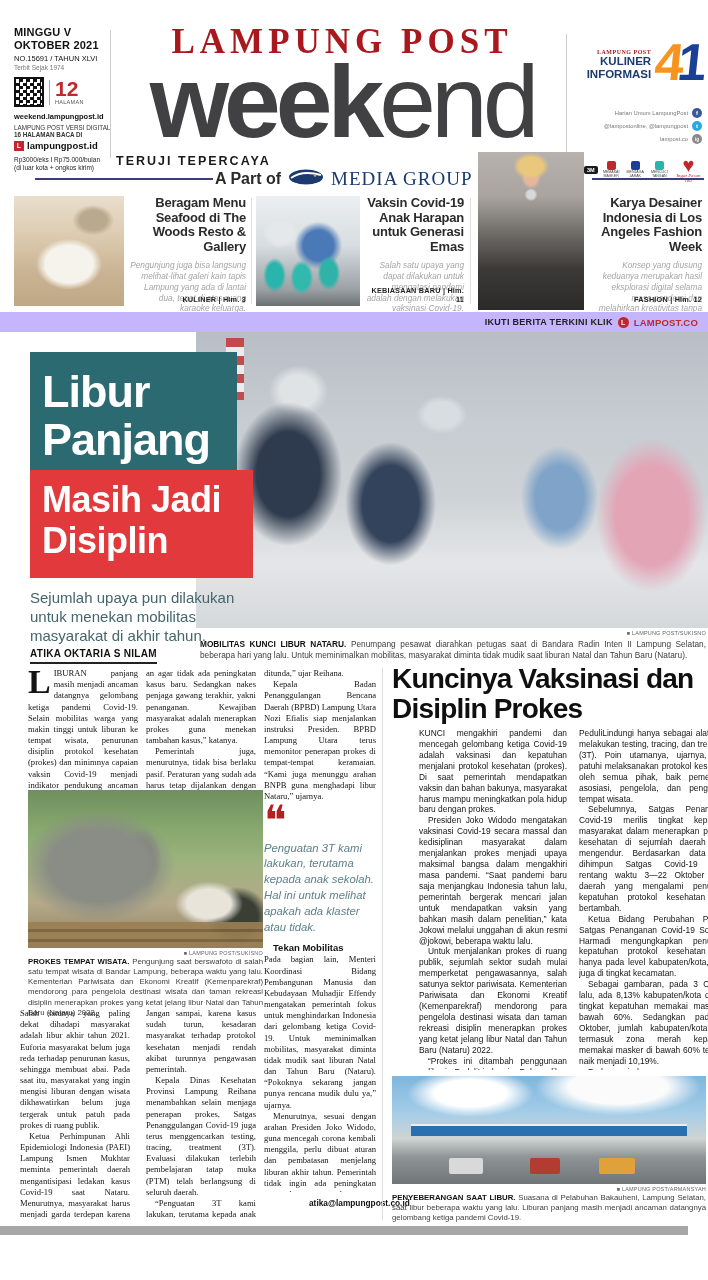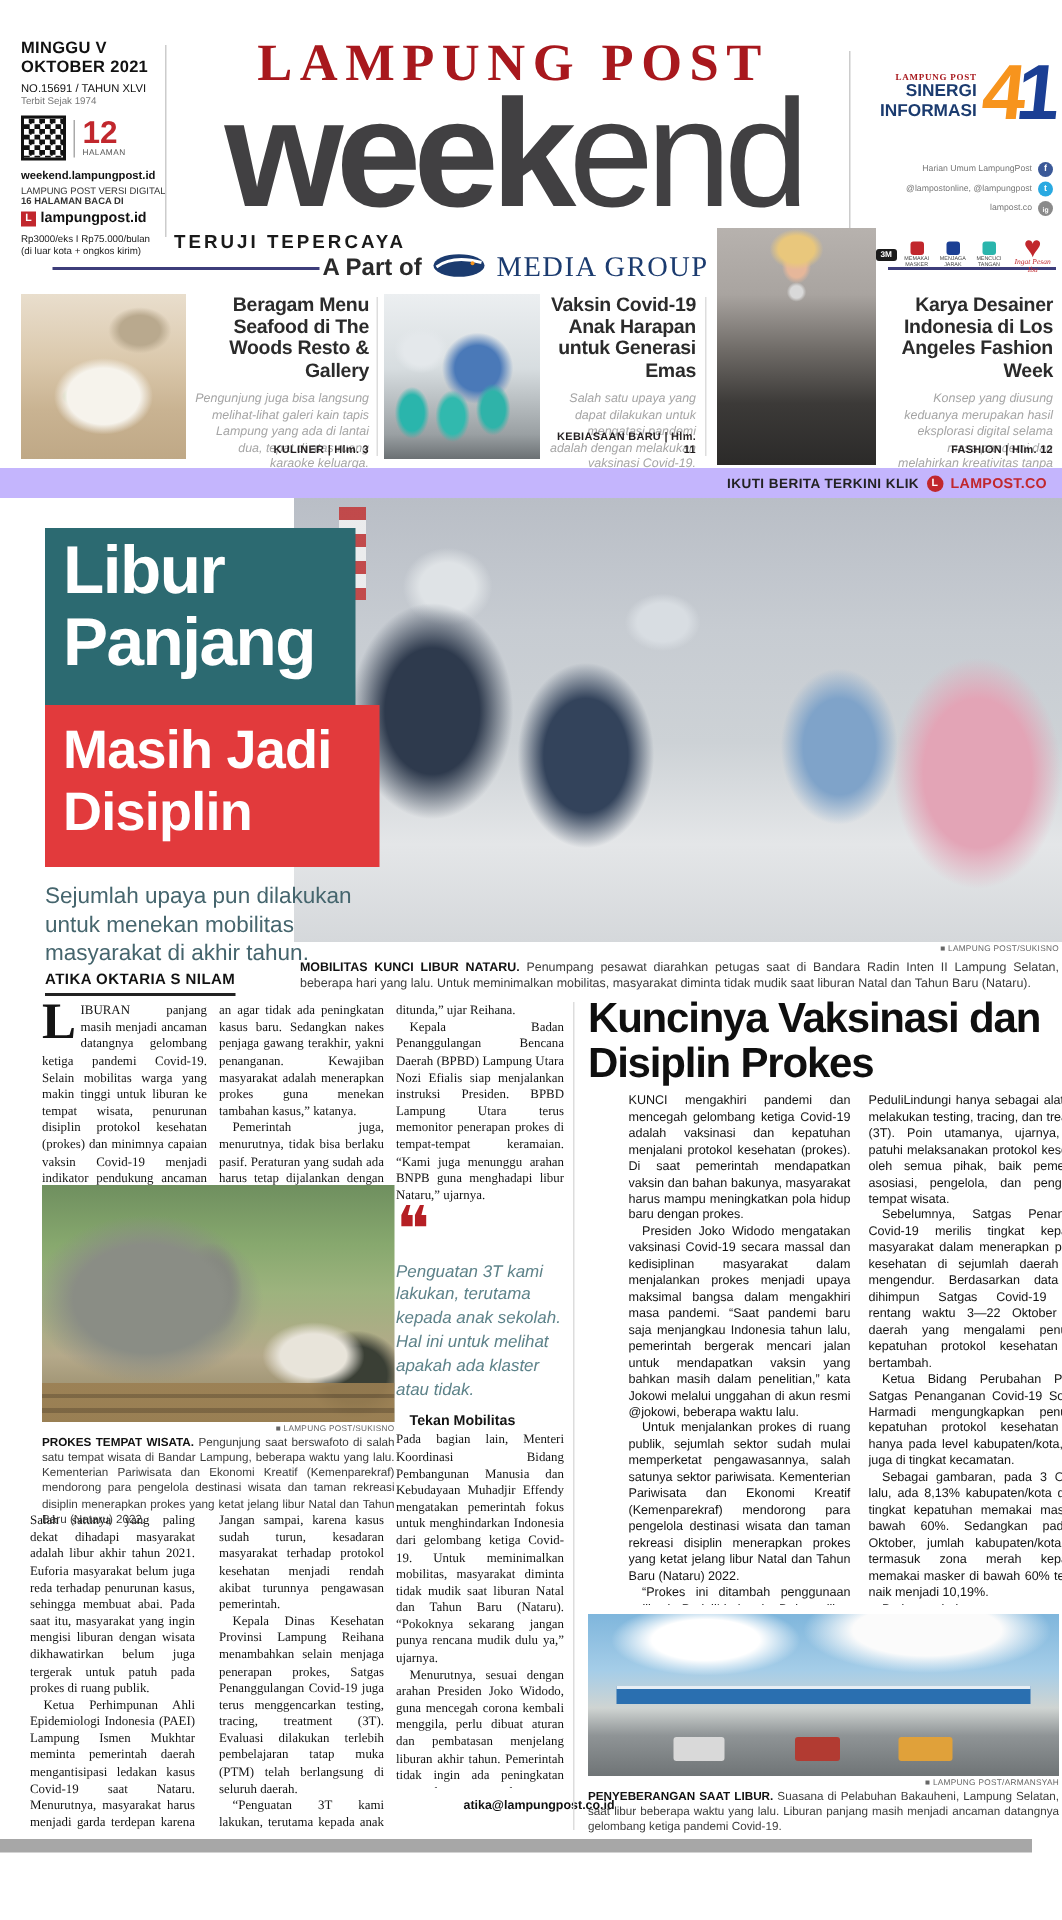--- a/index.html
+++ b/index.html
@@ -114,21 +114,21 @@
       radial-gradient(90px 120px at 18% 48%, #2e3a4d 0 35%, transparent 60%),
       radial-gradient(46px 40px at 20% 20%, #dfe3e6 0 40%, transparent 65%),
       radial-gradient(70px 95px at 38% 58%, #33435b 0 40%, transparent 65%),
       radial-gradient(80px 110px at 89% 62%, #e3a4b6 0 45%, transparent 70%),
       radial-gradient(60px 80px at 71% 56%, #7fa3c9 0 40%, transparent 65%),
       radial-gradient(42px 32px at 48% 28%, #d8dde2 0 40%, transparent 60%),
       linear-gradient(180deg,#b9bec6 0%,#c7ccd2 30%,#cdd2d6 55%,#e4e6e8 78%,#d5d8db 100%);}
   .lp-stripe{position:absolute;left:30px;top:6px;width:18px;height:62px;
     background:repeating-linear-gradient(180deg,#c23535 0 9px,#f3f3f3 9px 18px);opacity:.85;}
   .hl-teal{left:30px;top:352px;width:207px;height:118px;background:#2c6a71;color:#fff;
-           font-weight:bold;font-size:45px;line-height:1.06;letter-spacing:-1px;padding:4px 0 0 12px;box-sizing:border-box;}
+           font-weight:bold;font-size:45px;line-height:1.06;letter-spacing:-1px;padding:16px 0 0 12px;box-sizing:border-box;}
   .hl-red{left:30px;top:470px;width:223px;height:108px;background:#e23a3c;color:#fff;
           font-weight:bold;font-size:36px;line-height:1.14;letter-spacing:-.5px;padding:9px 0 0 12px;box-sizing:border-box;}
   .hl-line{display:block;}
   .standfirst{left:30px;top:588px;width:206px;font-size:15px;line-height:1.28;color:#45656d;}
   .byline{left:30px;top:648px;font-size:10px;font-weight:bold;color:#111;border-bottom:2px solid #222;
           padding-bottom:3px;letter-spacing:.3px;}
   .credit{font-size:5.5px;color:#666;text-align:right;letter-spacing:.2px;}
   .lead-credit{left:200px;top:630px;width:506px;}
   .caption{font-size:8.3px;line-height:1.3;color:#3d3d3d;text-align:justify;}
   .cap-lead{font-weight:bold;color:#111;}
@@ -243,21 +243,21 @@
     <span class="po-mg">MEDIA GROUP</span>
     <span class="po-nw">NETWORK</span>
   </div>
   <div class="abs po-line" style="left:505px;top:178px;width:55px;"></div>
   <div class="abs po-line" style="left:592px;top:178px;width:112px;"></div>
 
   <div class="abs vline" style="left:566px;top:34px;height:120px;"></div>
   <div class="abs anniv">
     <div class="anniv-txt">
       <div class="anniv-brand">LAMPUNG POST</div>
-      <div class="anniv-l">SINERGI</div>
+      <div class="anniv-l">KULINER</div>
       <div class="anniv-l">INFORMASI</div>
     </div>
     <div class="anniv-num"><span class="n4">4</span><span class="n1">1</span></div>
   </div>
   <div class="abs soc">
     <div class="soc-row">
       <span class="soc-label">Harian Umum LampungPost</span>
       <span class="soc-ic fb">f</span>
     </div>
     <div class="soc-row">

